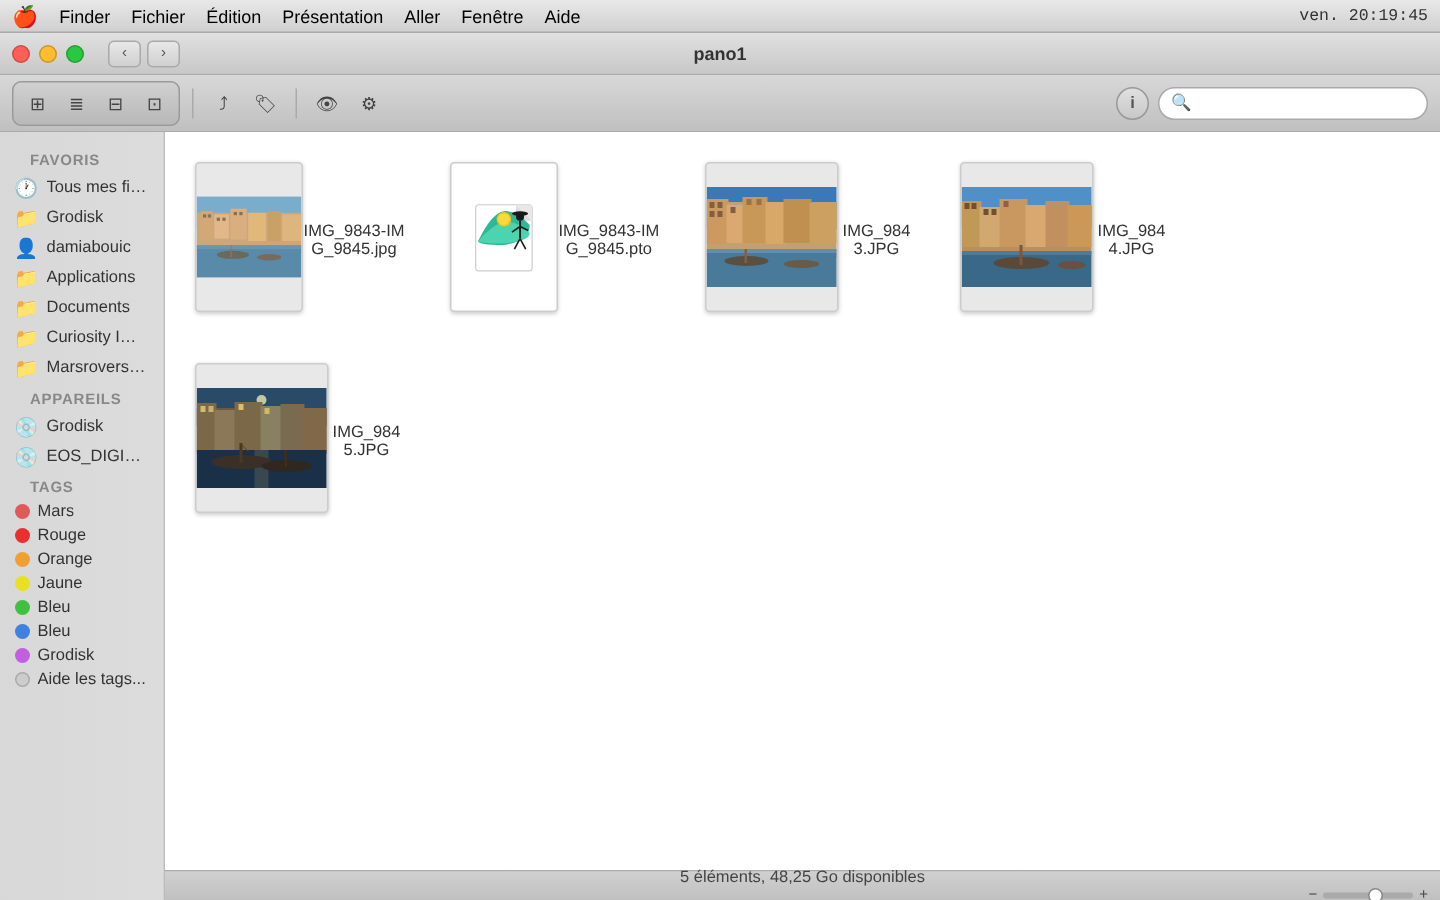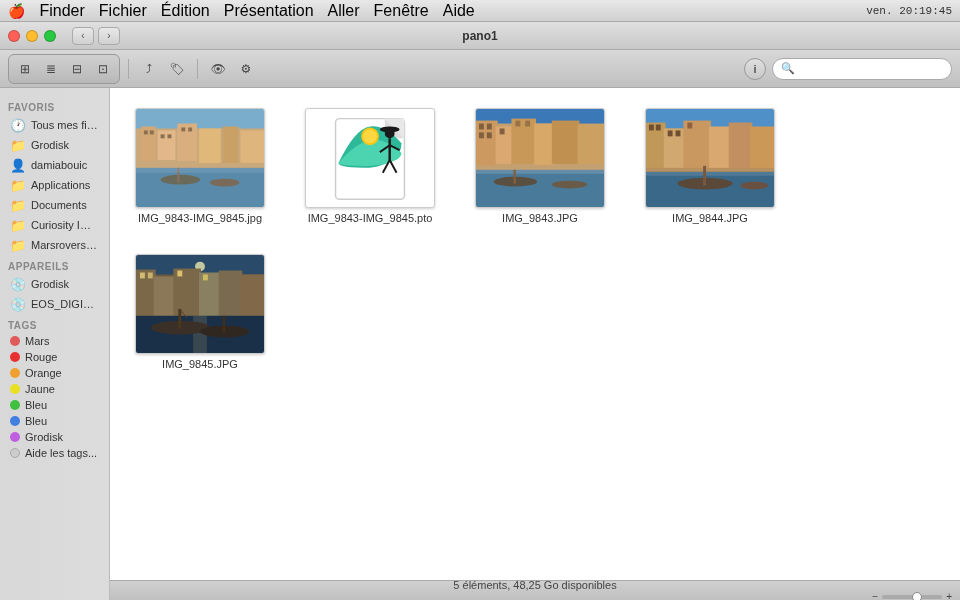--- a/index.html
+++ b/index.html
@@ -28,21 +28,21 @@
     .menubar-left {
       display: flex;
       align-items: center;
       gap: 14px;
     }
     .apple-logo {
       font-size: 14px;
       color: #333;
     }
     .menu-item {
-      font-size: 16px;
+      font-size: 12px;
       color: #000;
       cursor: default;
     }
     .menubar-right {
       margin-left: auto;
       display: flex;
       align-items: flex-start;
       gap: 8px;
       font-size: 11px;
       color: #333;
@@ -196,20 +196,21 @@
       overflow-y: auto;
       padding: 8px 0;
     }
     .sidebar-section-title {
       font-size: 10px;
       font-weight: 700;
       color: #888;
       text-transform: uppercase;
       padding: 6px 8px 2px 8px;
       letter-spacing: 0.5px;
+      margin-left: 12px;
     }
     .sidebar-item {
       display: flex;
       align-items: center;
       gap: 5px;
       padding: 2px 8px;
       cursor: pointer;
       border-radius: 4px;
       margin: 0 2px;
     }
@@ -258,21 +259,21 @@
       display: flex;
       flex-wrap: wrap;
       align-content: flex-start;
       gap: 30px;
       overflow-y: auto;
     }
 
     
     .file-item {
       display: flex;
-      flex-direction: column;
+      flex-direction: row;
       align-items: center;
       width: 140px;
       cursor: pointer;
     }
     .file-thumbnail {
       width: 130px;
       height: 100px;
       border: 1px solid #ccc;
       border-radius: 3px;
       overflow: hidden;

